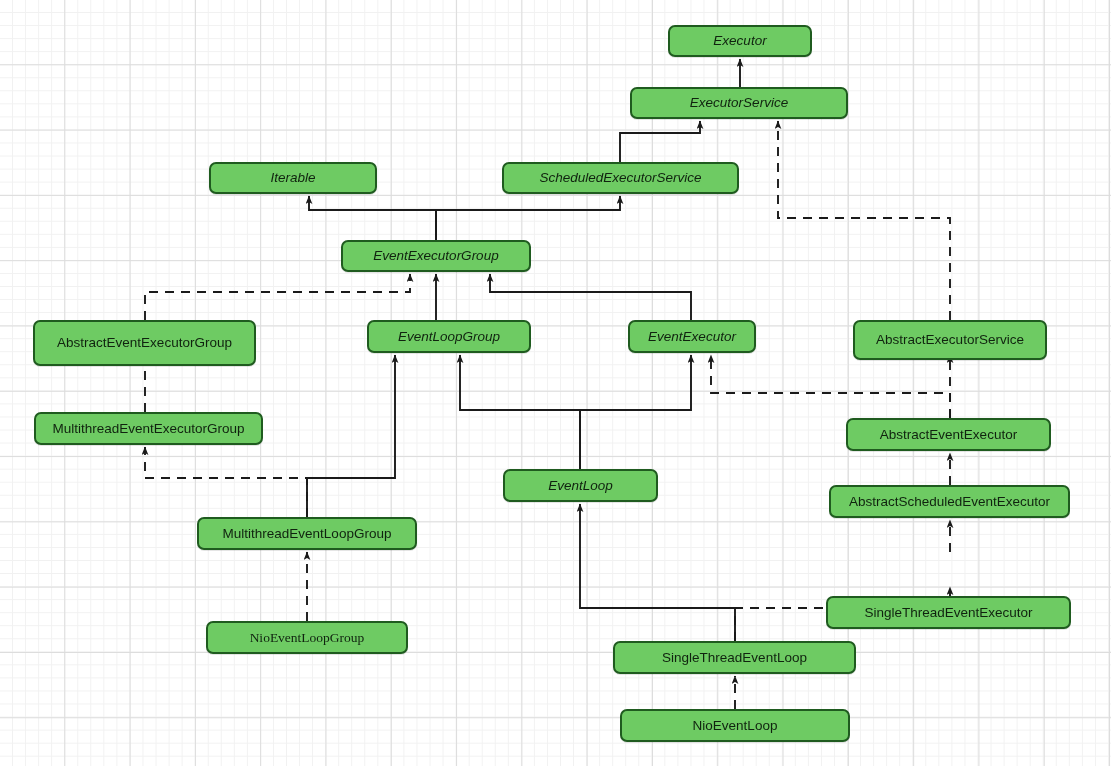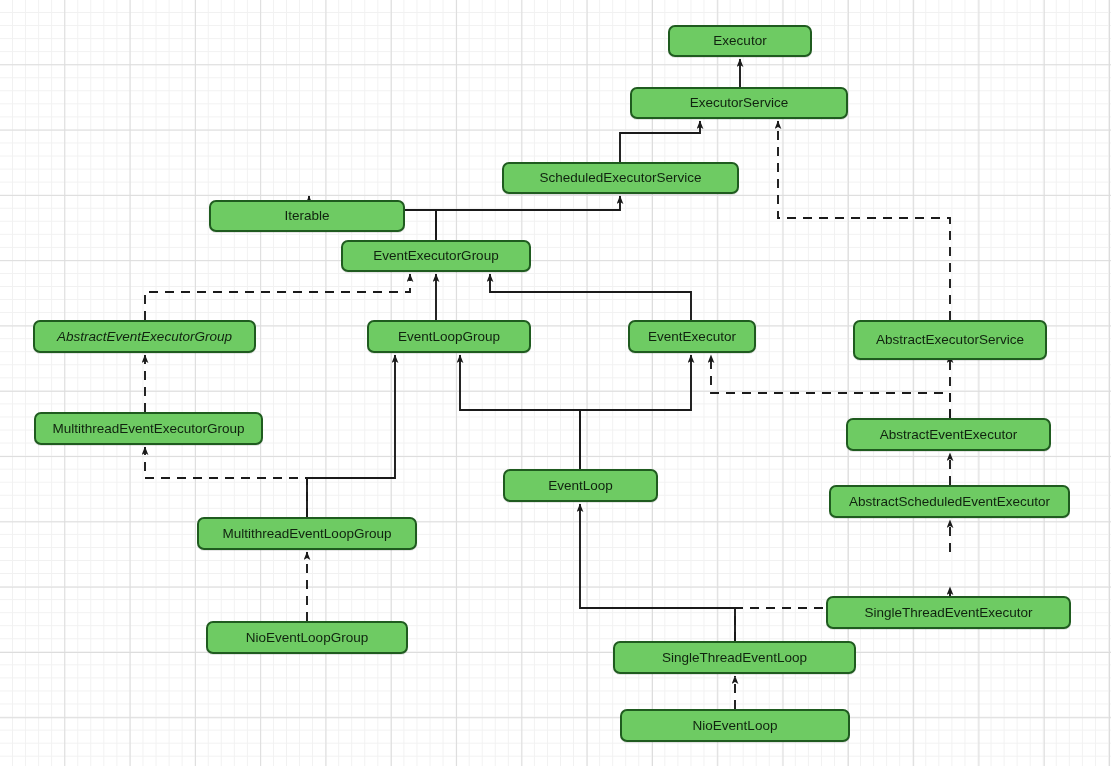--- a/index.html
+++ b/index.html
@@ -34,21 +34,21 @@
     border:2px solid #1F5B1F;
     border-radius:7px;
     color:#10230f;
     font-size:13.5px;
     display:flex;align-items:center;justify-content:center;
     text-align:center;
     line-height:1;
     white-space:nowrap;
     box-shadow:0 1px 0 rgba(0,0,0,0.10);
   }
-  .node.iface{}
+  .node.iface{font-style:italic;}
   .node.cls{font-style:normal;}
 </style>
 </head>
 <body>
 
 <div id="canvas">
 
   <svg id="edges" viewBox="0 0 1111 766" xmlns="http://www.w3.org/2000/svg">
     <defs>
       <marker id="arrowSolid" markerWidth="10" markerHeight="10" refX="8.6" refY="3.4" orient="auto" markerUnits="userSpaceOnUse">
@@ -83,30 +83,30 @@
       </g>
   </svg>
 
   <div id="node-layer">
       <div class="node iface" style="left: 668px; top: 25px; width: 144px; height: 32px;">
         <span>Executor</span>
       </div>
       <div class="node iface" style="left: 630px; top: 87px; width: 218px; height: 32px;">
         <span>ExecutorService</span>
       </div>
-      <div class="node iface" style="left: 209px; top: 162px; width: 196px; height: 32px; margin-top: 38px;">
+      <div class="node iface" style="left: 209px; top: 162px; width: 168px; height: 32px;">
         <span>Iterable</span>
       </div>
       <div class="node iface" style="left: 502px; top: 162px; width: 237px; height: 32px;">
         <span>ScheduledExecutorService</span>
       </div>
       <div class="node iface" style="left: 341px; top: 240px; width: 190px; height: 32px;">
         <span>EventExecutorGroup</span>
       </div>
-      <div class="node cls" style="left: 33px; top: 320px; width: 223px; height: 33px; font-style: italic;">
+      <div class="node cls" style="left: 33px; top: 320px; width: 223px; height: 46px;">
         <span>AbstractEventExecutorGroup</span>
       </div>
       <div class="node iface" style="left: 355px; top: 320px; width: 164px; height: 33px; margin-left: 12px;">
         <span>EventLoopGroup</span>
       </div>
       <div class="node iface" style="left: 628px; top: 320px; width: 128px; height: 33px;">
         <span>EventExecutor</span>
       </div>
       <div class="node cls" style="left: 853px; top: 320px; width: 194px; height: 40px;">
         <span>AbstractExecutorService</span>
@@ -122,21 +122,21 @@
       </div>
       <div class="node cls" style="left: 829px; top: 485px; width: 241px; height: 33px;">
         <span>AbstractScheduledEventExecutor</span>
       </div>
       <div class="node cls" style="left: 197px; top: 517px; width: 220px; height: 33px;">
         <span>MultithreadEventLoopGroup</span>
       </div>
       <div class="node cls" style="left: 826px; top: 552px; width: 245px; height: 33px; margin-top: 44px;">
         <span>SingleThreadEventExecutor</span>
       </div>
-      <div class="node cls" style="left: 206px; top: 621px; width: 202px; height: 33px;">
+      <div class="node cls" style="left: 206px; top: 621px; width: 202px; height: 33px; font-family: Liberation Serif, serif;">
         <span>NioEventLoopGroup</span>
       </div>
       <div class="node cls" style="left: 613px; top: 641px; width: 243px; height: 33px; justify-content: center;">
         <span>SingleThreadEventLoop</span>
       </div>
       <div class="node cls" style="left: 620px; top: 709px; width: 230px; height: 33px;">
         <span>NioEventLoop</span>
       </div>
     </div>
 

